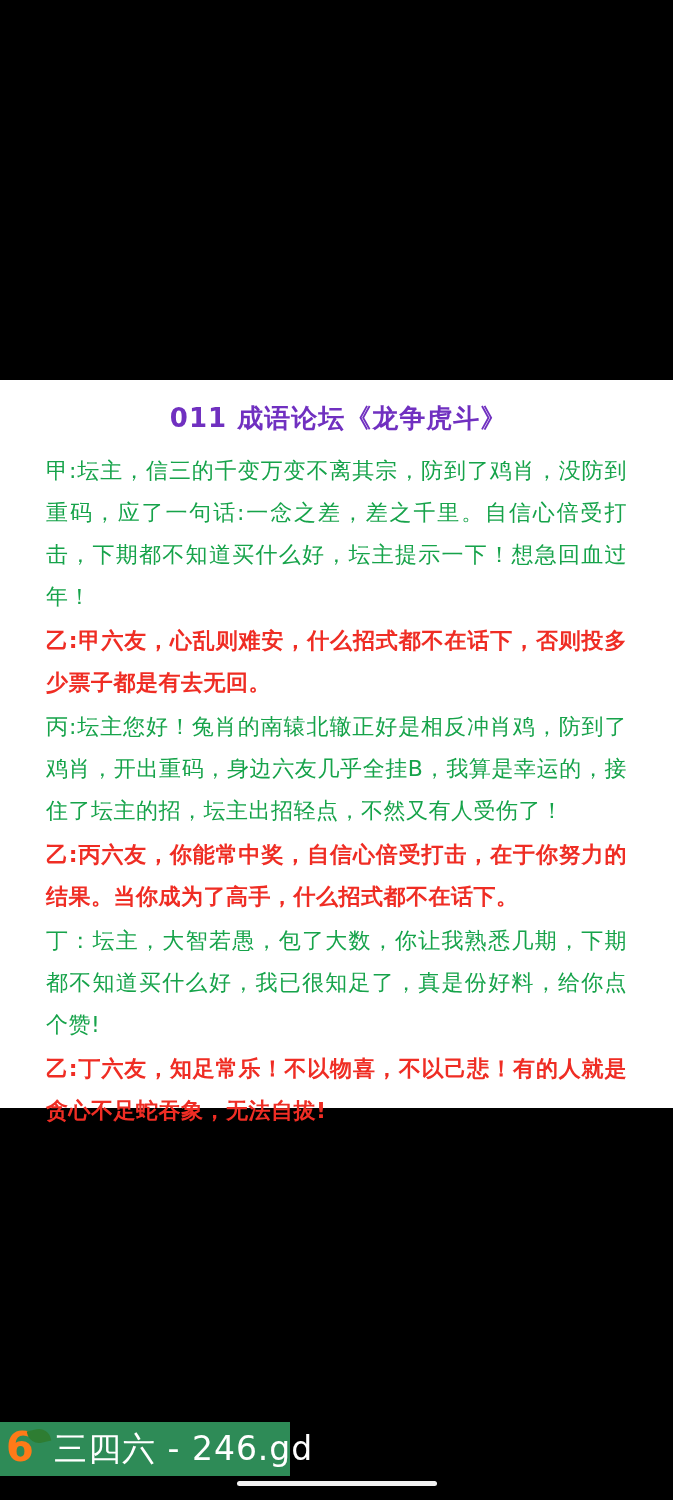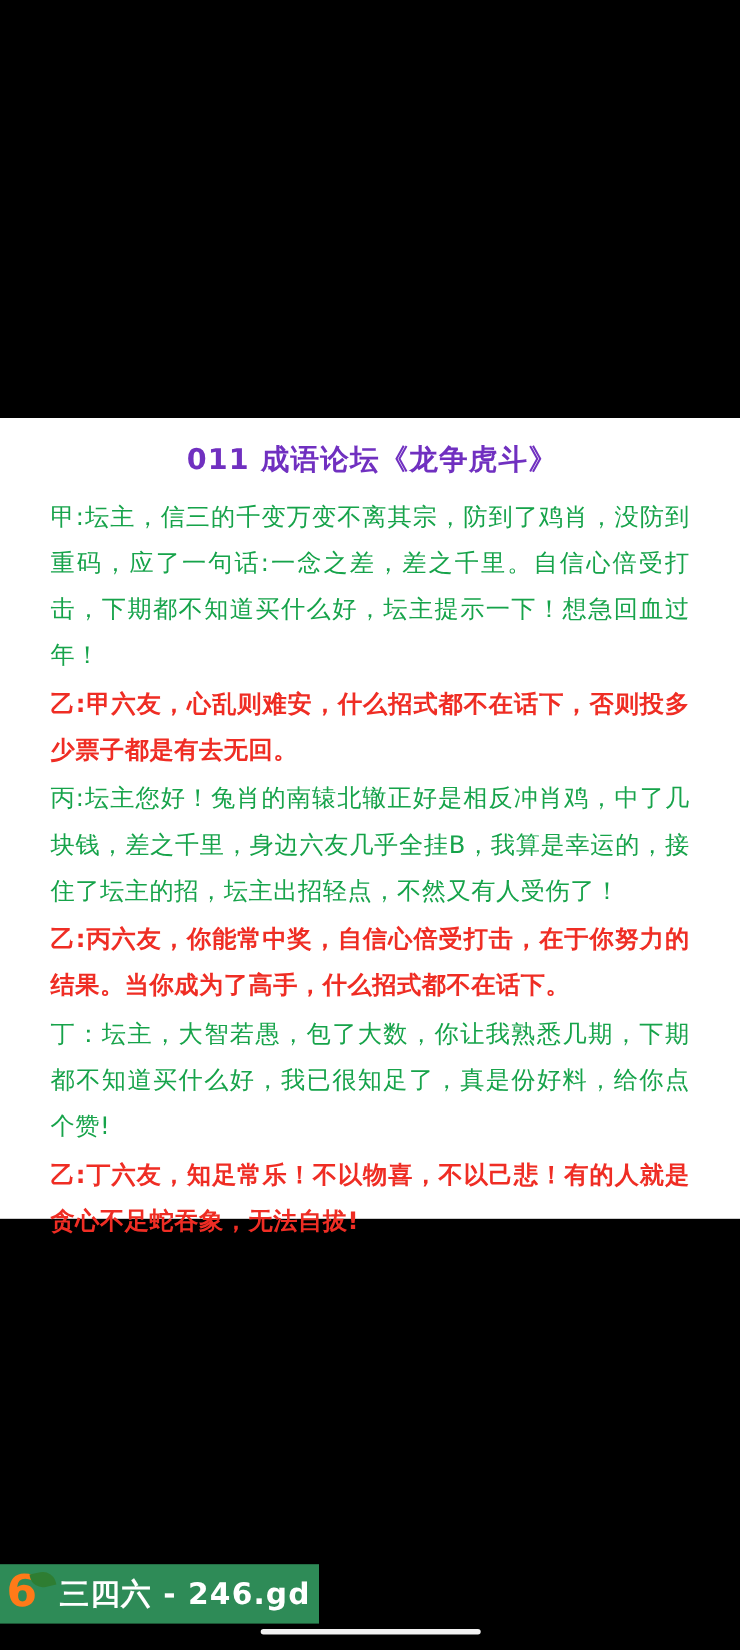--- a/index.html
+++ b/index.html
@@ -102,22 +102,22 @@
     top: 2px;
     width: 22px;
     height: 14px;
     background: #2e7d32;
     border-radius: 0 12px 0 12px;
     transform: rotate(-12deg);
   }
 
   #watermark-text {
     color: #ffffff;
-    font-size: 27px;
-    font-weight: 700;
+    font-size: 33px;
+    font-weight: 400;
     letter-spacing: 1px;
     margin-left: 4px;
     white-space: nowrap;
     font-family: "DejaVu Sans", "Liberation Sans", sans-serif;
   }
 
   
   #home-indicator {
     position: absolute;
     left: 50%;
@@ -133,21 +133,21 @@
 </head>
 <body>
 
 <div id="page">
 
   <div id="content-card">
     <div class="post-title">011  成语论坛《龙争虎斗》</div>
 
     <p class="para green">甲:坛主，信三的千变万变不离其宗，防到了鸡肖，没防到重码，应了一句话:一念之差，差之千里。自信心倍受打击，下期都不知道买什么好，坛主提示一下！想急回血过年！</p>
     <p class="para red">乙:甲六友，心乱则难安，什么招式都不在话下，否则投多少票子都是有去无回。</p>
-    <p class="para green">丙:坛主您好！兔肖的南辕北辙正好是相反冲肖鸡，中了几块钱，差之千里，身边六友几乎全挂B，我算是幸运的，接住了坛主的招，坛主出招轻点，不然又有人受伤了！</p>
+    <p class="para green">丙:坛主您好！兔肖的南辕北辙正好是相反冲肖鸡，防到了鸡肖，开出重码，身边六友几乎全挂B，我算是幸运的，接住了坛主的招，坛主出招轻点，不然又有人受伤了！</p>
     <p class="para red">乙:丙六友，你能常中奖，自信心倍受打击，在于你努力的结果。当你成为了高手，什么招式都不在话下。</p>
     <p class="para green">丁：坛主，大智若愚，包了大数，你让我熟悉几期，下期都不知道买什么好，我已很知足了，真是份好料，给你点个赞!</p>
     <p class="para red">乙:丁六友，知足常乐！不以物喜，不以己悲！有的人就是贪心不足蛇吞象，无法自拔!</p>
   </div>
 
   <div id="watermark-bar">
     <div id="watermark-logo">
       <span class="digit">6</span>
       <span class="leaf"></span>
     </div>

